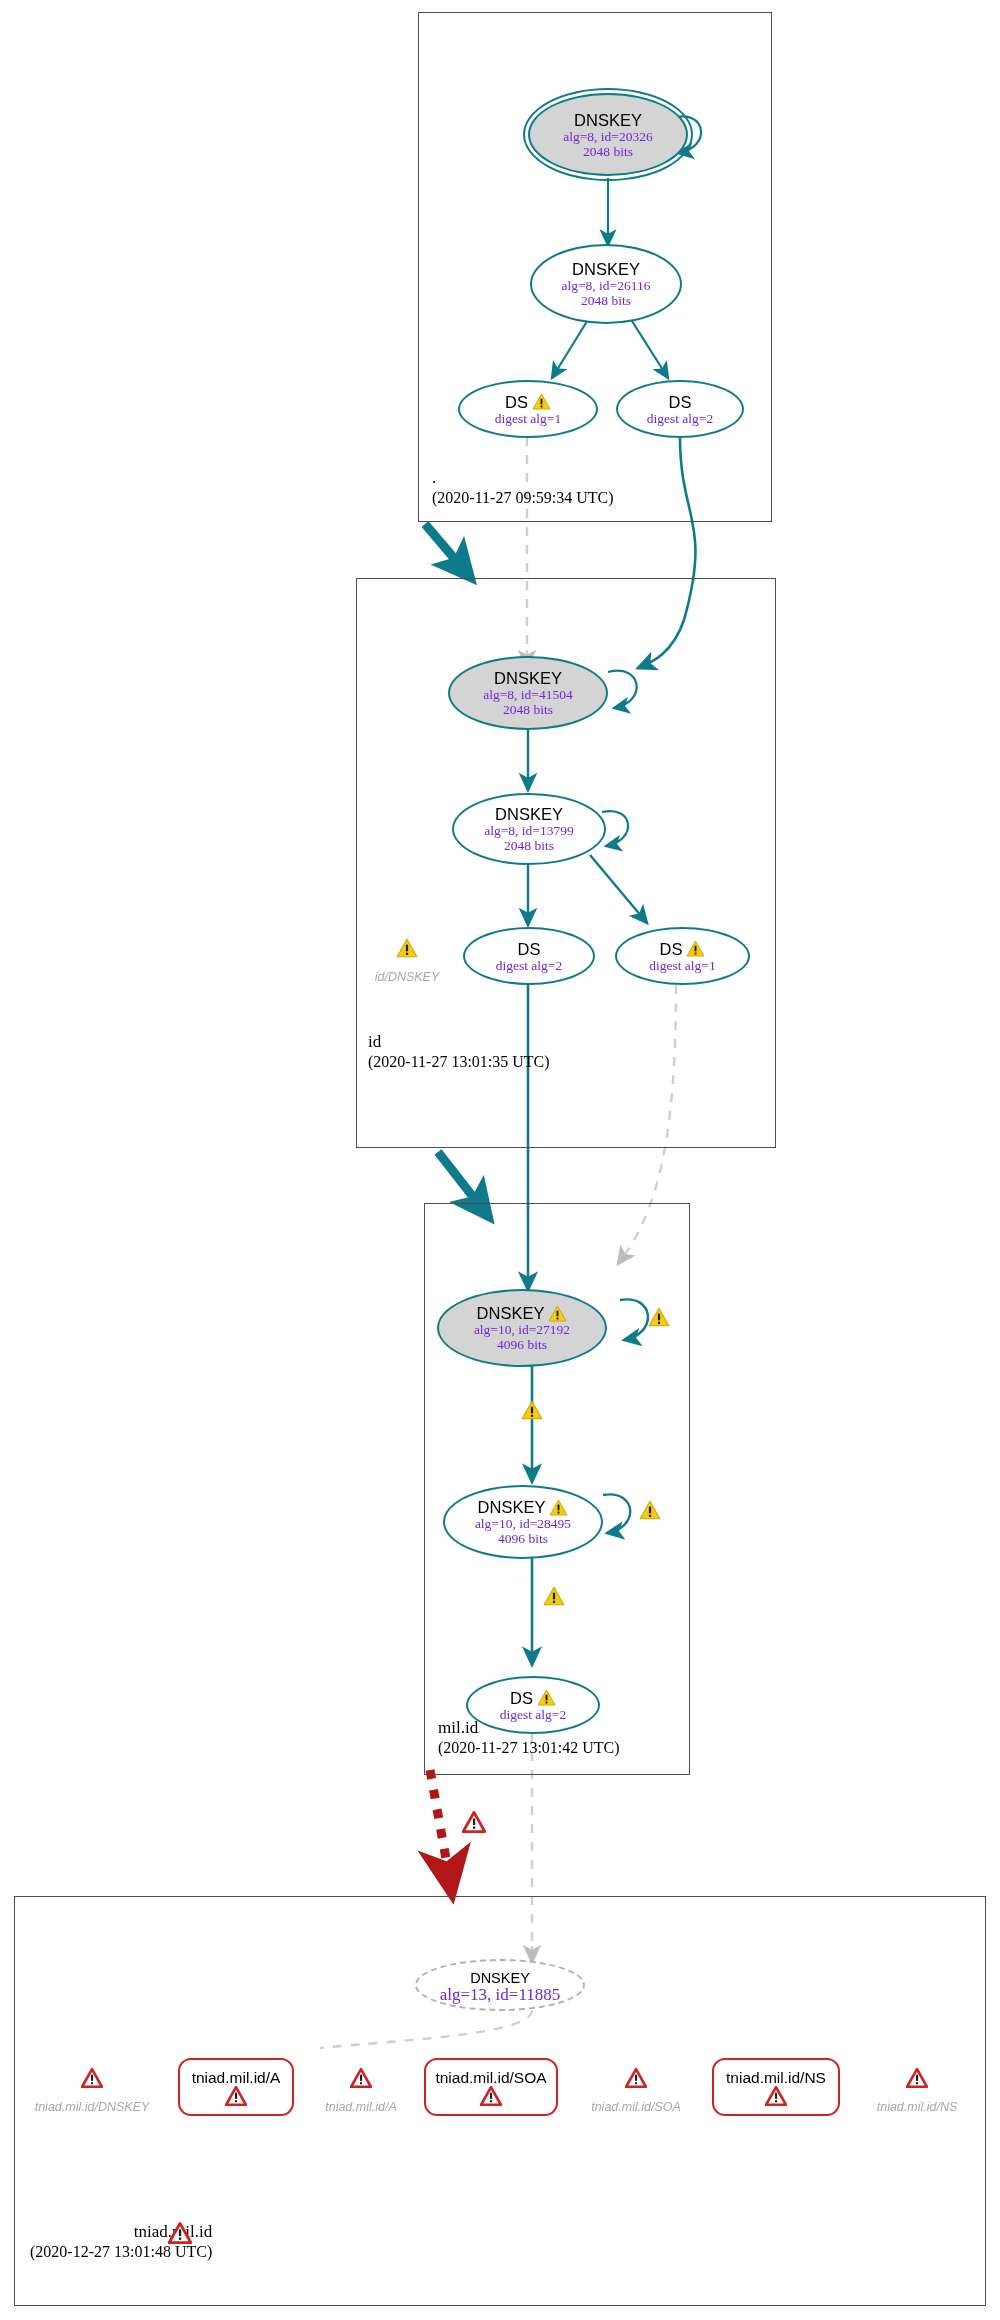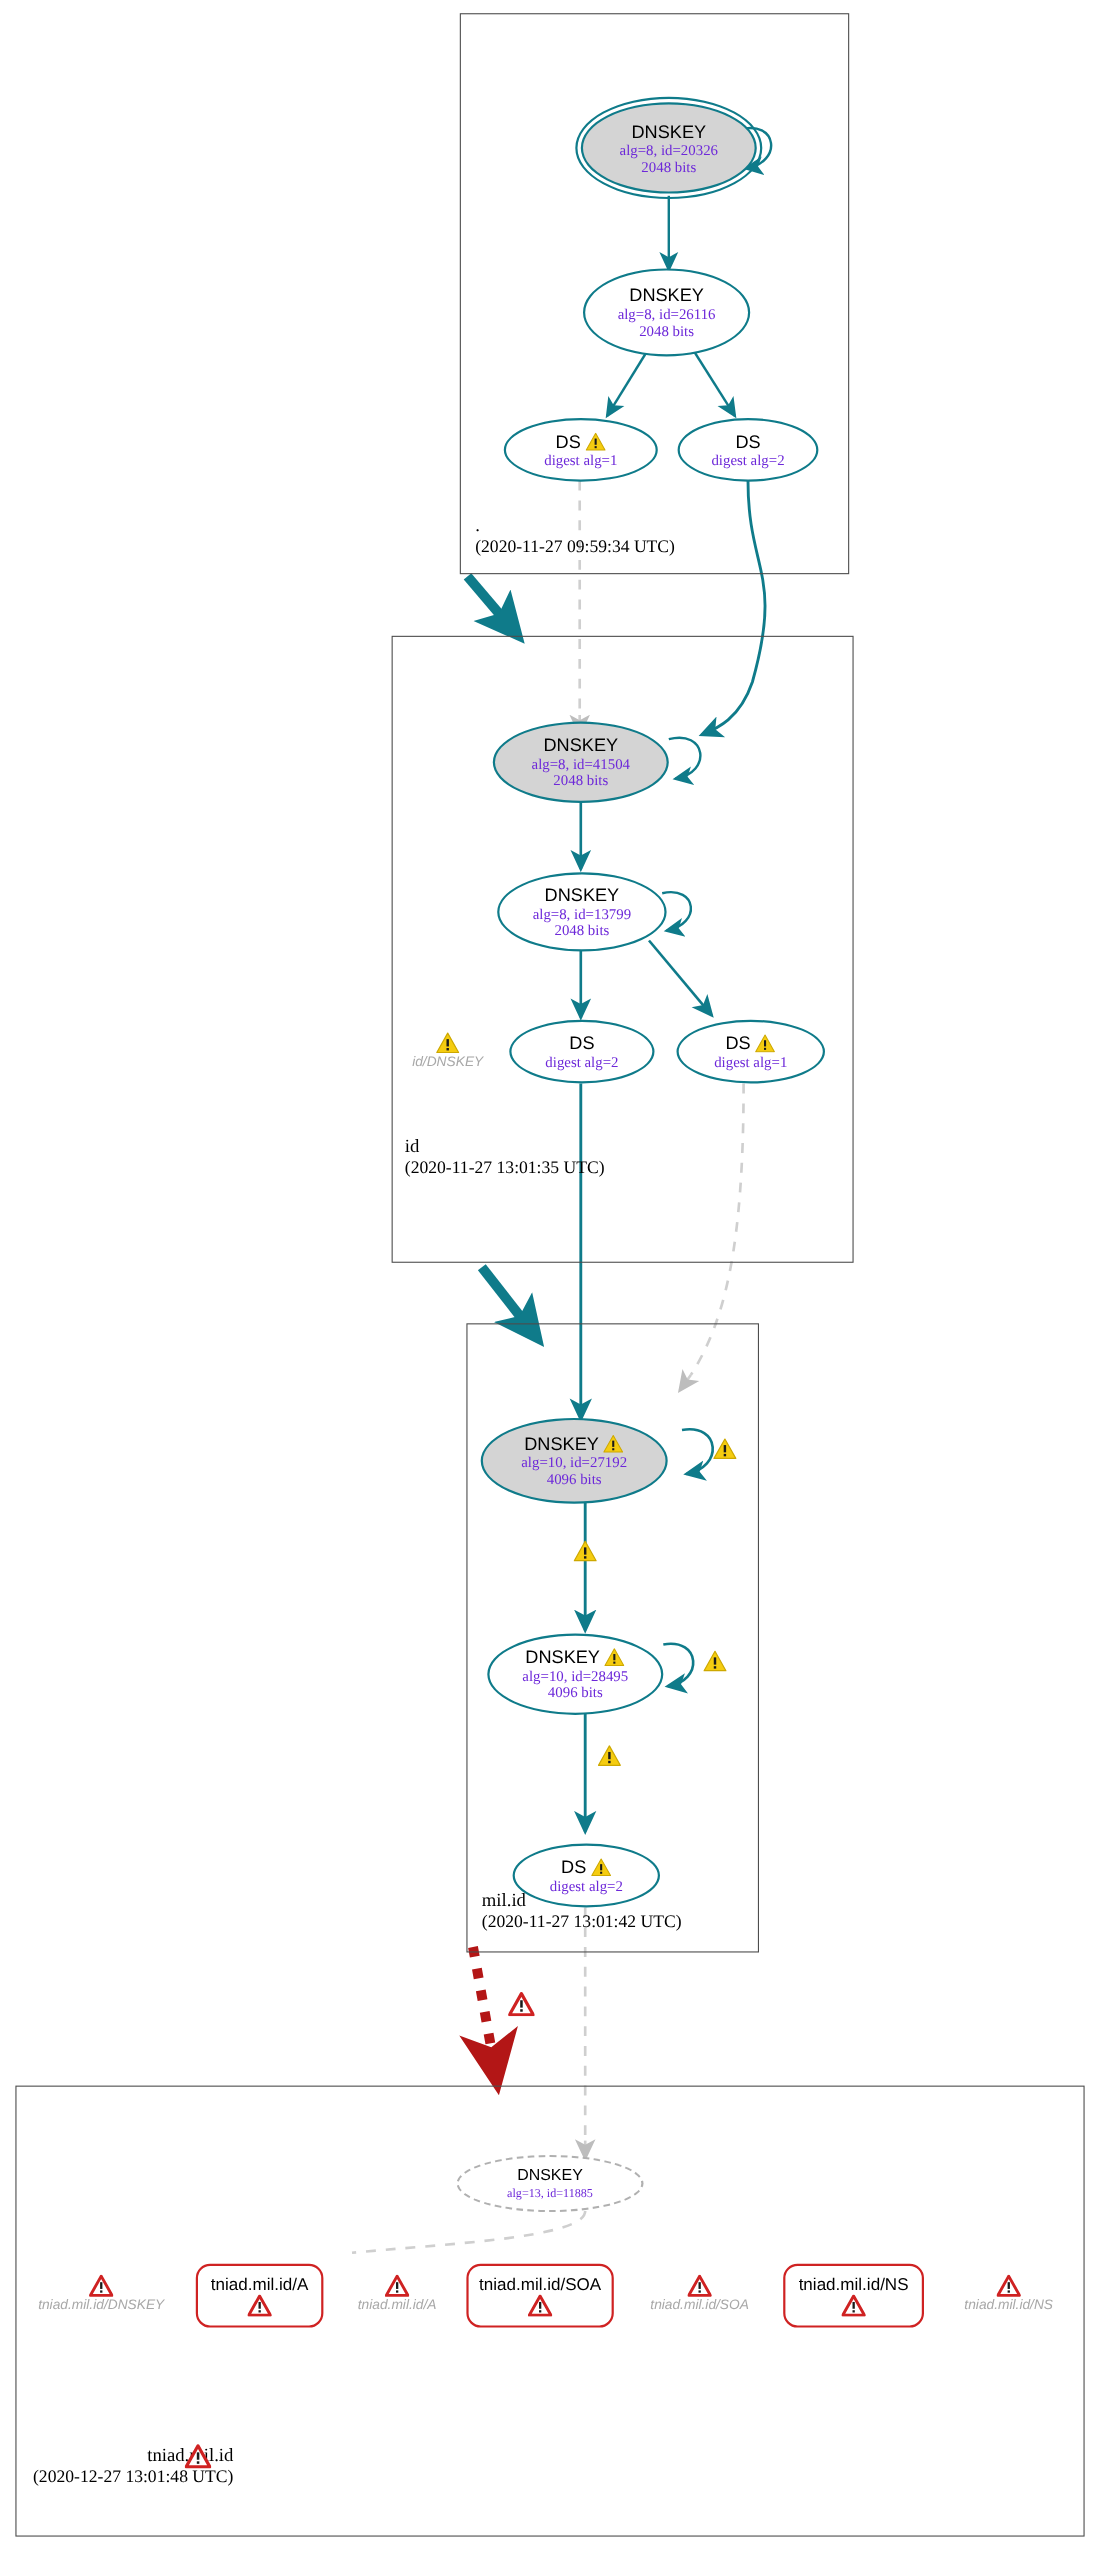--- a/index.html
+++ b/index.html
@@ -13,30 +13,30 @@
   .zonelabel .ztime{display:block;font-size:16px;line-height:19px;}
 
   .node{position:absolute;display:flex;flex-direction:column;align-items:center;justify-content:center;
         text-align:center;box-sizing:border-box;}
   .ellipse{border:2.2px solid #0f7b8a;border-radius:50%;background:#ffffff;}
   .ellipse.shaded{background:#d4d4d4;}
   .ellipse.dashedgrey{border:2px dashed #b0b0b0;background:#ffffff;}
   .dblring{position:absolute;border:2.2px solid #0f7b8a;border-radius:50%;box-sizing:border-box;background:transparent;}
 
   .ntitle{font-family:"Liberation Sans", sans-serif;font-size:16.5px;line-height:18px;color:#000;
-          display:flex;align-items:flex-start;justify-content:center;gap:4px;}
+          display:flex;align-items:center;justify-content:center;gap:4px;}
   .nsub{font-family:"Liberation Serif", serif;font-size:13.5px;line-height:15px;color:#6d28d9;}
   .dashedgrey .ntitle{font-size:14.5px;}
-  .dashedgrey .nsub{font-size:11px;}
+  .dashedgrey .nsub{font-size:17px;}
 
   .rrbox{position:absolute;border:2px solid #cf2222;border-radius:13px;background:#fff;
          display:flex;flex-direction:column;align-items:center;justify-content:center;box-sizing:border-box;}
   .rrbox .rrlabel{font-family:"Liberation Sans", sans-serif;font-size:15.5px;line-height:17px;color:#000;}
 
-  .ghost{position:absolute;display:flex;flex-direction:column;align-items:center;justify-content:flex-start;}
+  .ghost{position:absolute;display:flex;flex-direction:column;align-items:center;justify-content:flex-start;gap:12px;}
   .ghost .gtext{font-family:"Liberation Sans", sans-serif;font-style:italic;font-size:12.5px;
                 line-height:14px;color:#a8a8a8;white-space:nowrap;}
 
   .warn{display:inline-block;position:relative;}
   .warn svg{display:block;}
   .abs{position:absolute;}
 </style>
 </head>
 <body>
 

